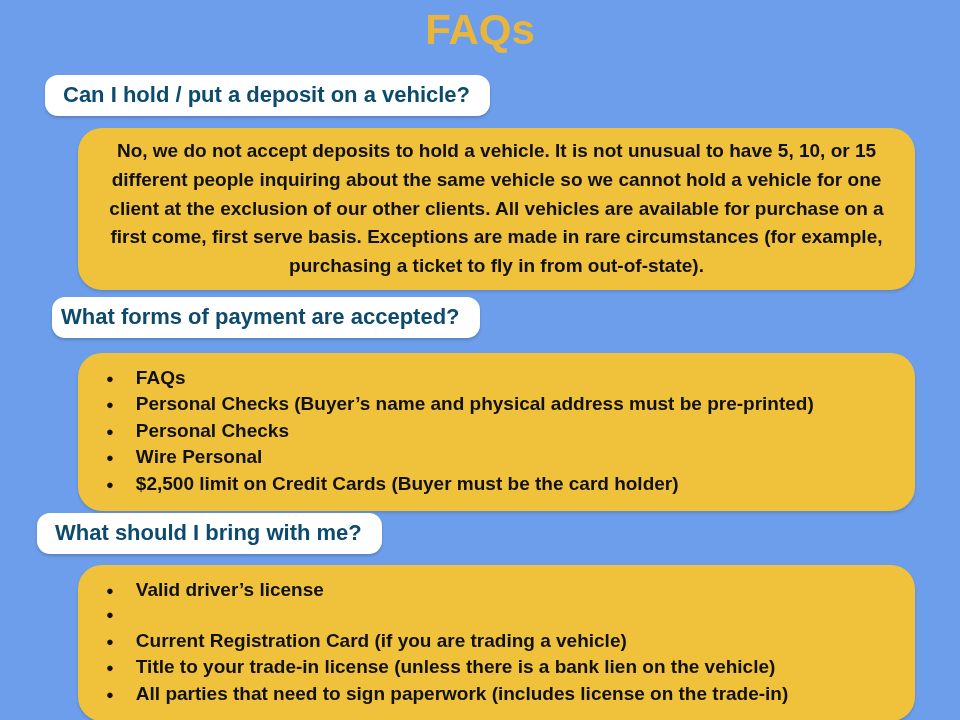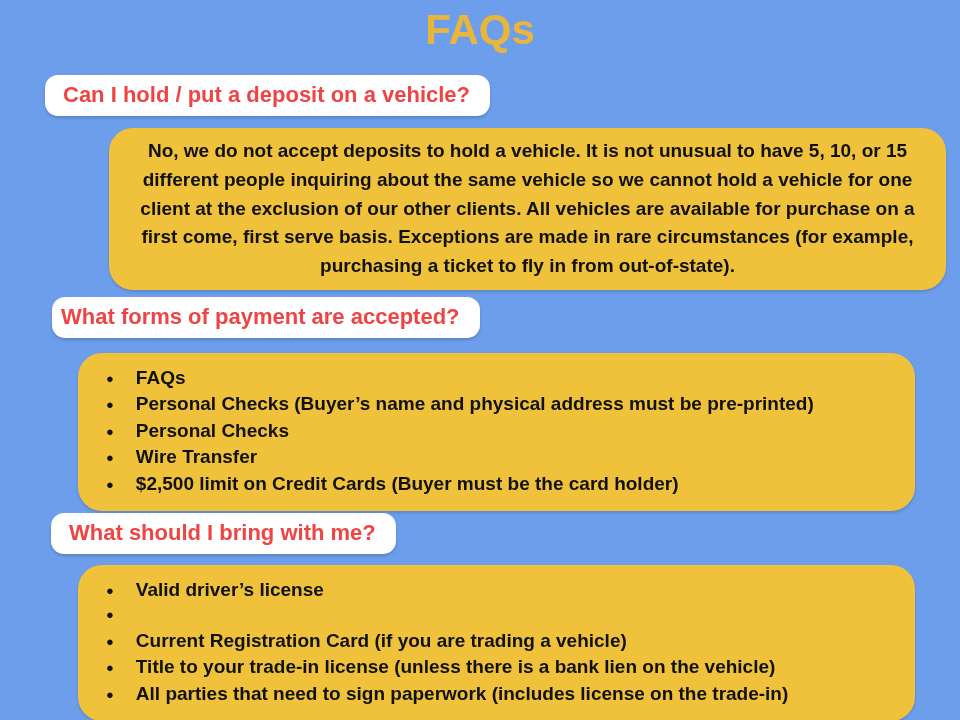--- a/index.html
+++ b/index.html
@@ -24,51 +24,50 @@
     font-size: 42px;
     font-weight: bold;
     color: #e9b63b;
     letter-spacing: 0px;
     margin: 0;
   }
   .question-box {
     position: absolute;
     display: inline-block;
     background: #ffffff;
-    color: #ef4444;
+    color: #0c4a6e;
     font-size: 22px;
     font-weight: bold;
     padding: 7px 20px 8px 18px;
     border-radius: 13px;
     box-shadow: 0 2px 3px rgba(0,0,0,0.18);
     white-space: nowrap;
     text-align: right;
   }
   .q1 { top: 75px;  left: 45px; }
   .q2 { top: 297px; left: 52px; padding-left: 9px; }
-  .q3 { top: 513px; left: 51px; }
+  .q3 { top: 513px; left: 37px; }
   .answer-box {
     position: absolute;
     left: 78px;
     width: 837px;
     box-sizing: border-box;
     background: #f0c23c;
     color: #111111;
     font-size: 19px;
     font-weight: bold;
     border-radius: 24px;
     box-shadow: 0 2px 3px rgba(0,0,0,0.15);
   }
   .a1 {
     top: 128px;
     min-height: 155px;
     padding: 9px 20px 9px 20px;
     text-align: center;
     line-height: 28.8px;
-    margin-left: 31px;
   }
   .a2 { top: 353px; min-height: 144px; padding: 13px 20px 13px 14px; }
   .a3 { top: 565px; min-height: 141px; padding: 13px 20px 13px 14px; }
   ul.bullet-list {
     list-style: none;
     margin: 0;
     padding: 0 0 0 14px;
   }
   ul.bullet-list li {
     display: flex;
@@ -110,21 +109,21 @@
       <li>
         <span class="bullet-dot">●</span>
         <span class="bullet-text">Personal Checks (Buyer’s name and physical address must be pre-printed)</span>
       </li>
       <li>
         <span class="bullet-dot">●</span>
         <span class="bullet-text">Personal Checks</span>
       </li>
       <li>
         <span class="bullet-dot">●</span>
-        <span class="bullet-text">Wire Transfer</span>
+        <span class="bullet-text">Wire Personal</span>
       </li>
       <li>
         <span class="bullet-dot">●</span>
         <span class="bullet-text">$2,500 limit on Credit Cards (Buyer must be the card holder)</span>
       </li>
     </ul>
   </div>
 
   <div class="question-box q3">
     <span>What should I bring with me?</span>

